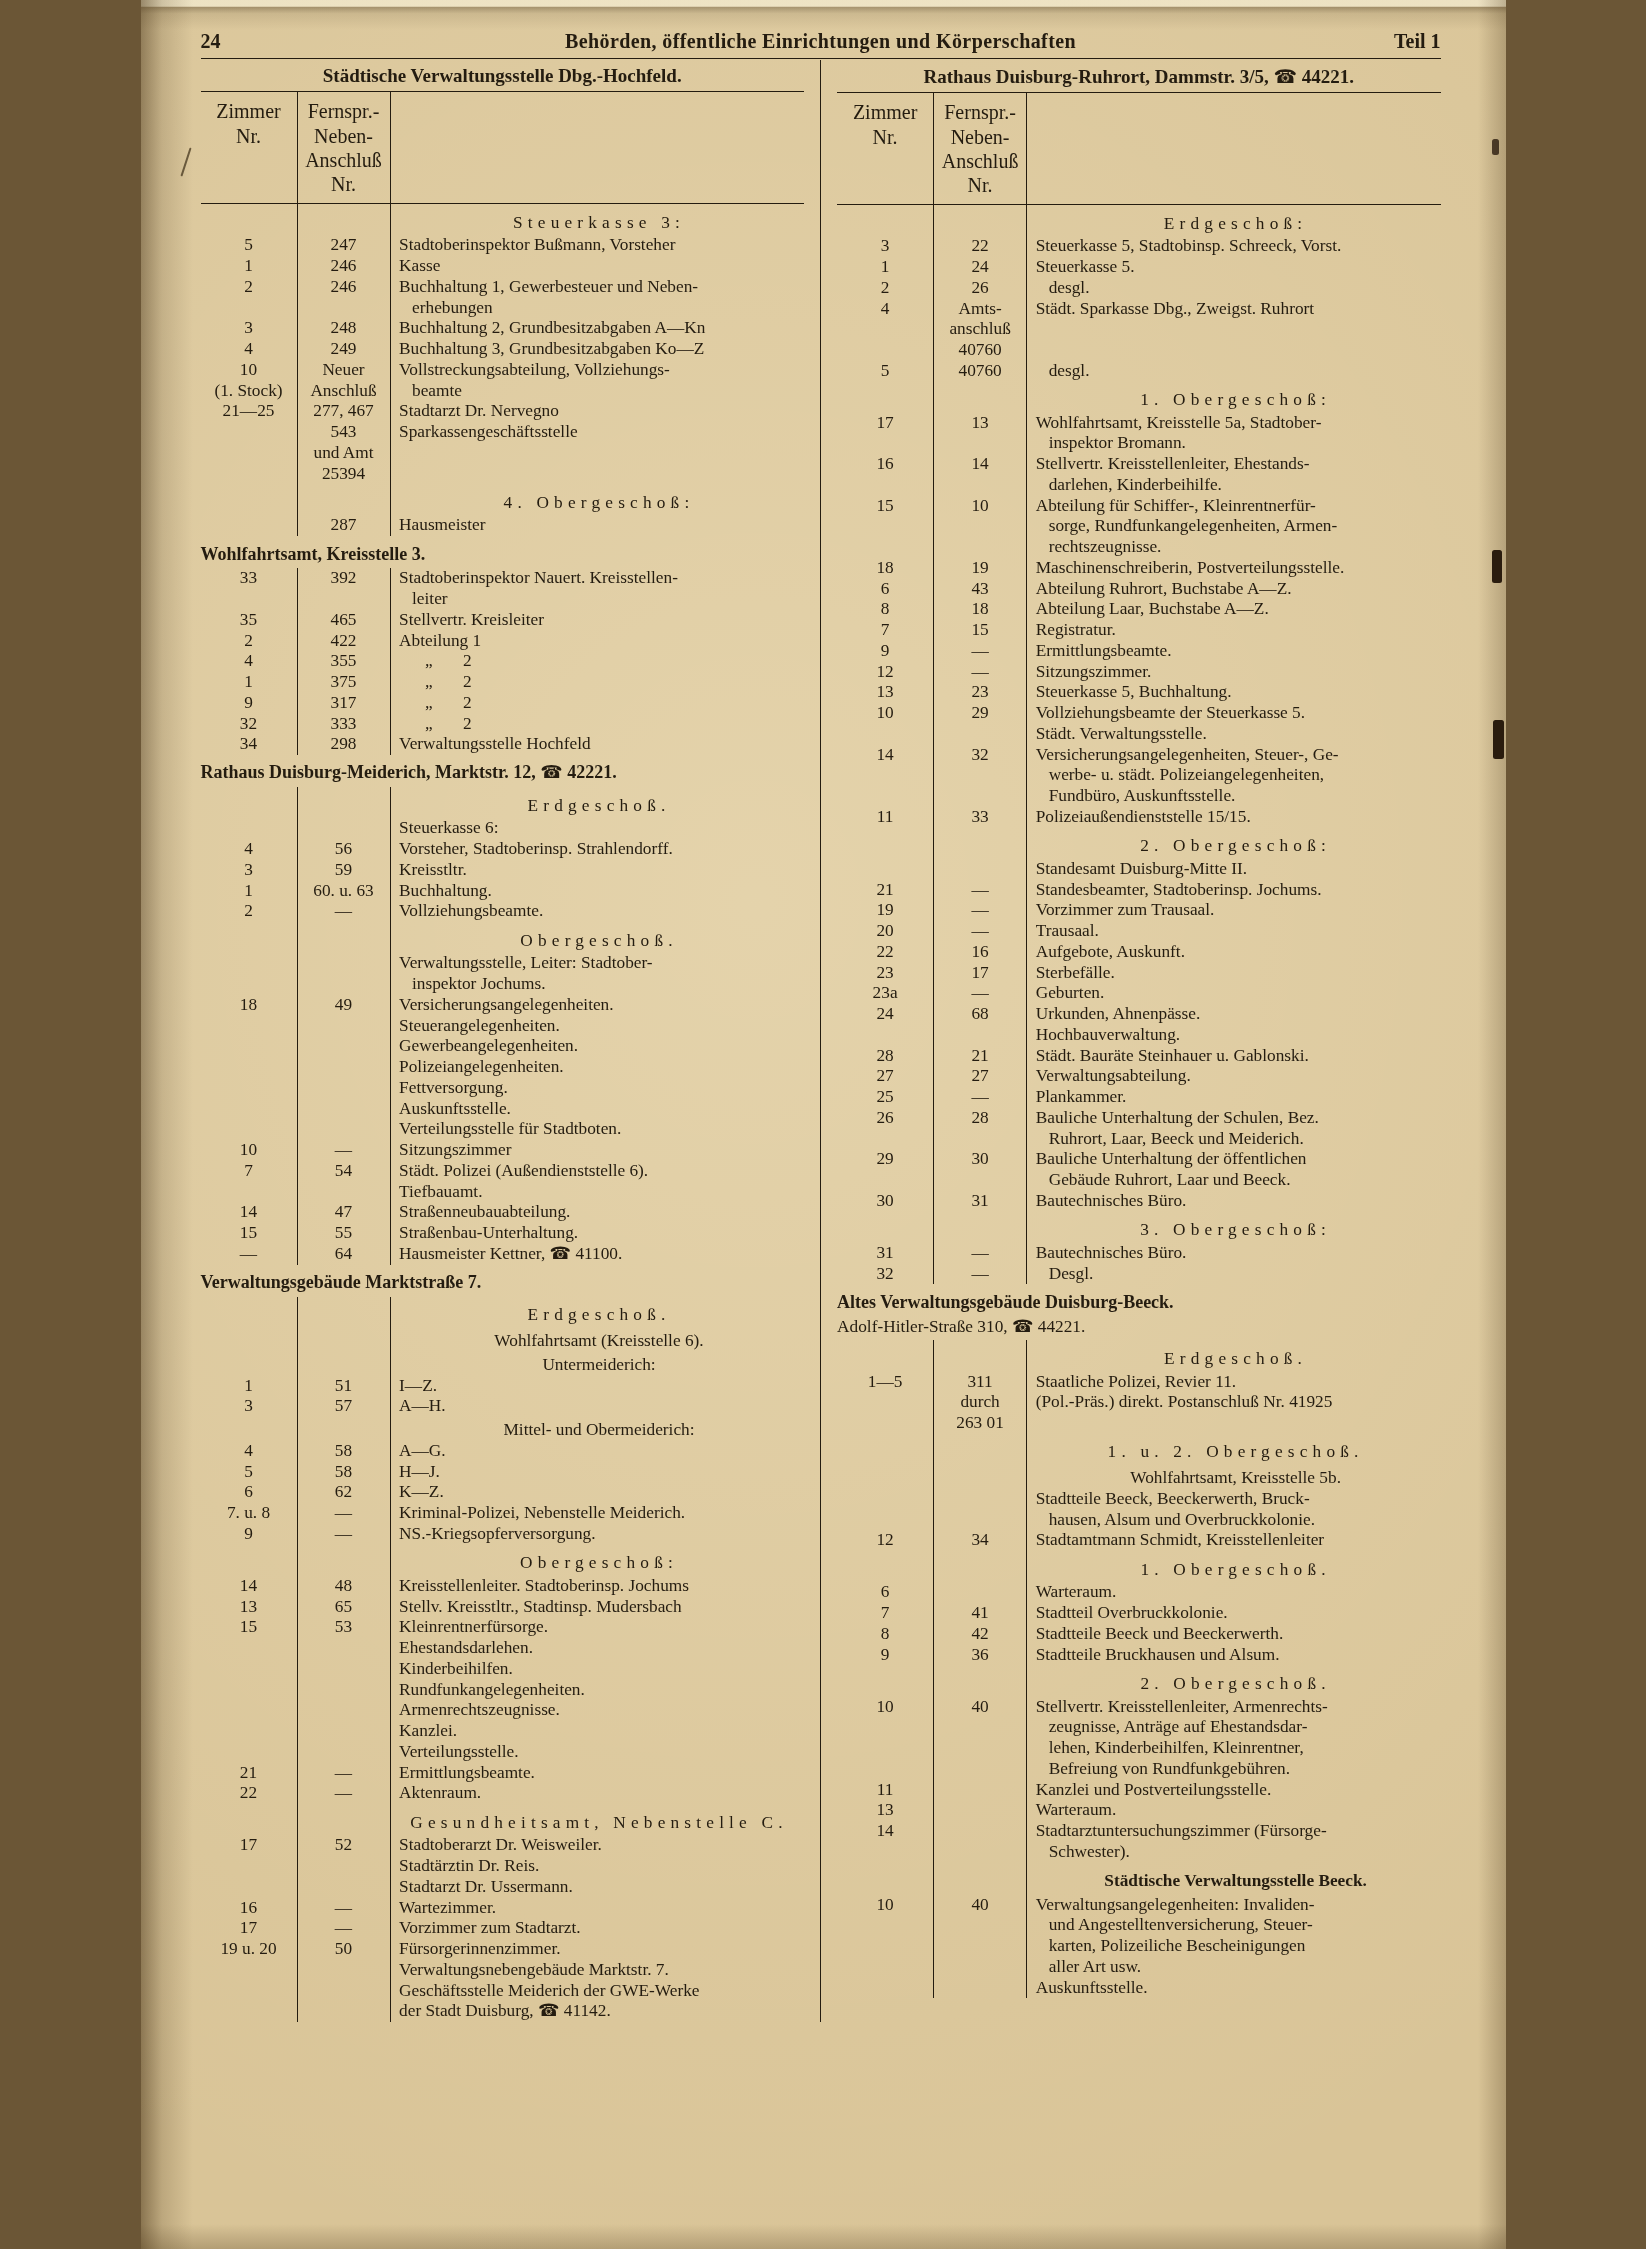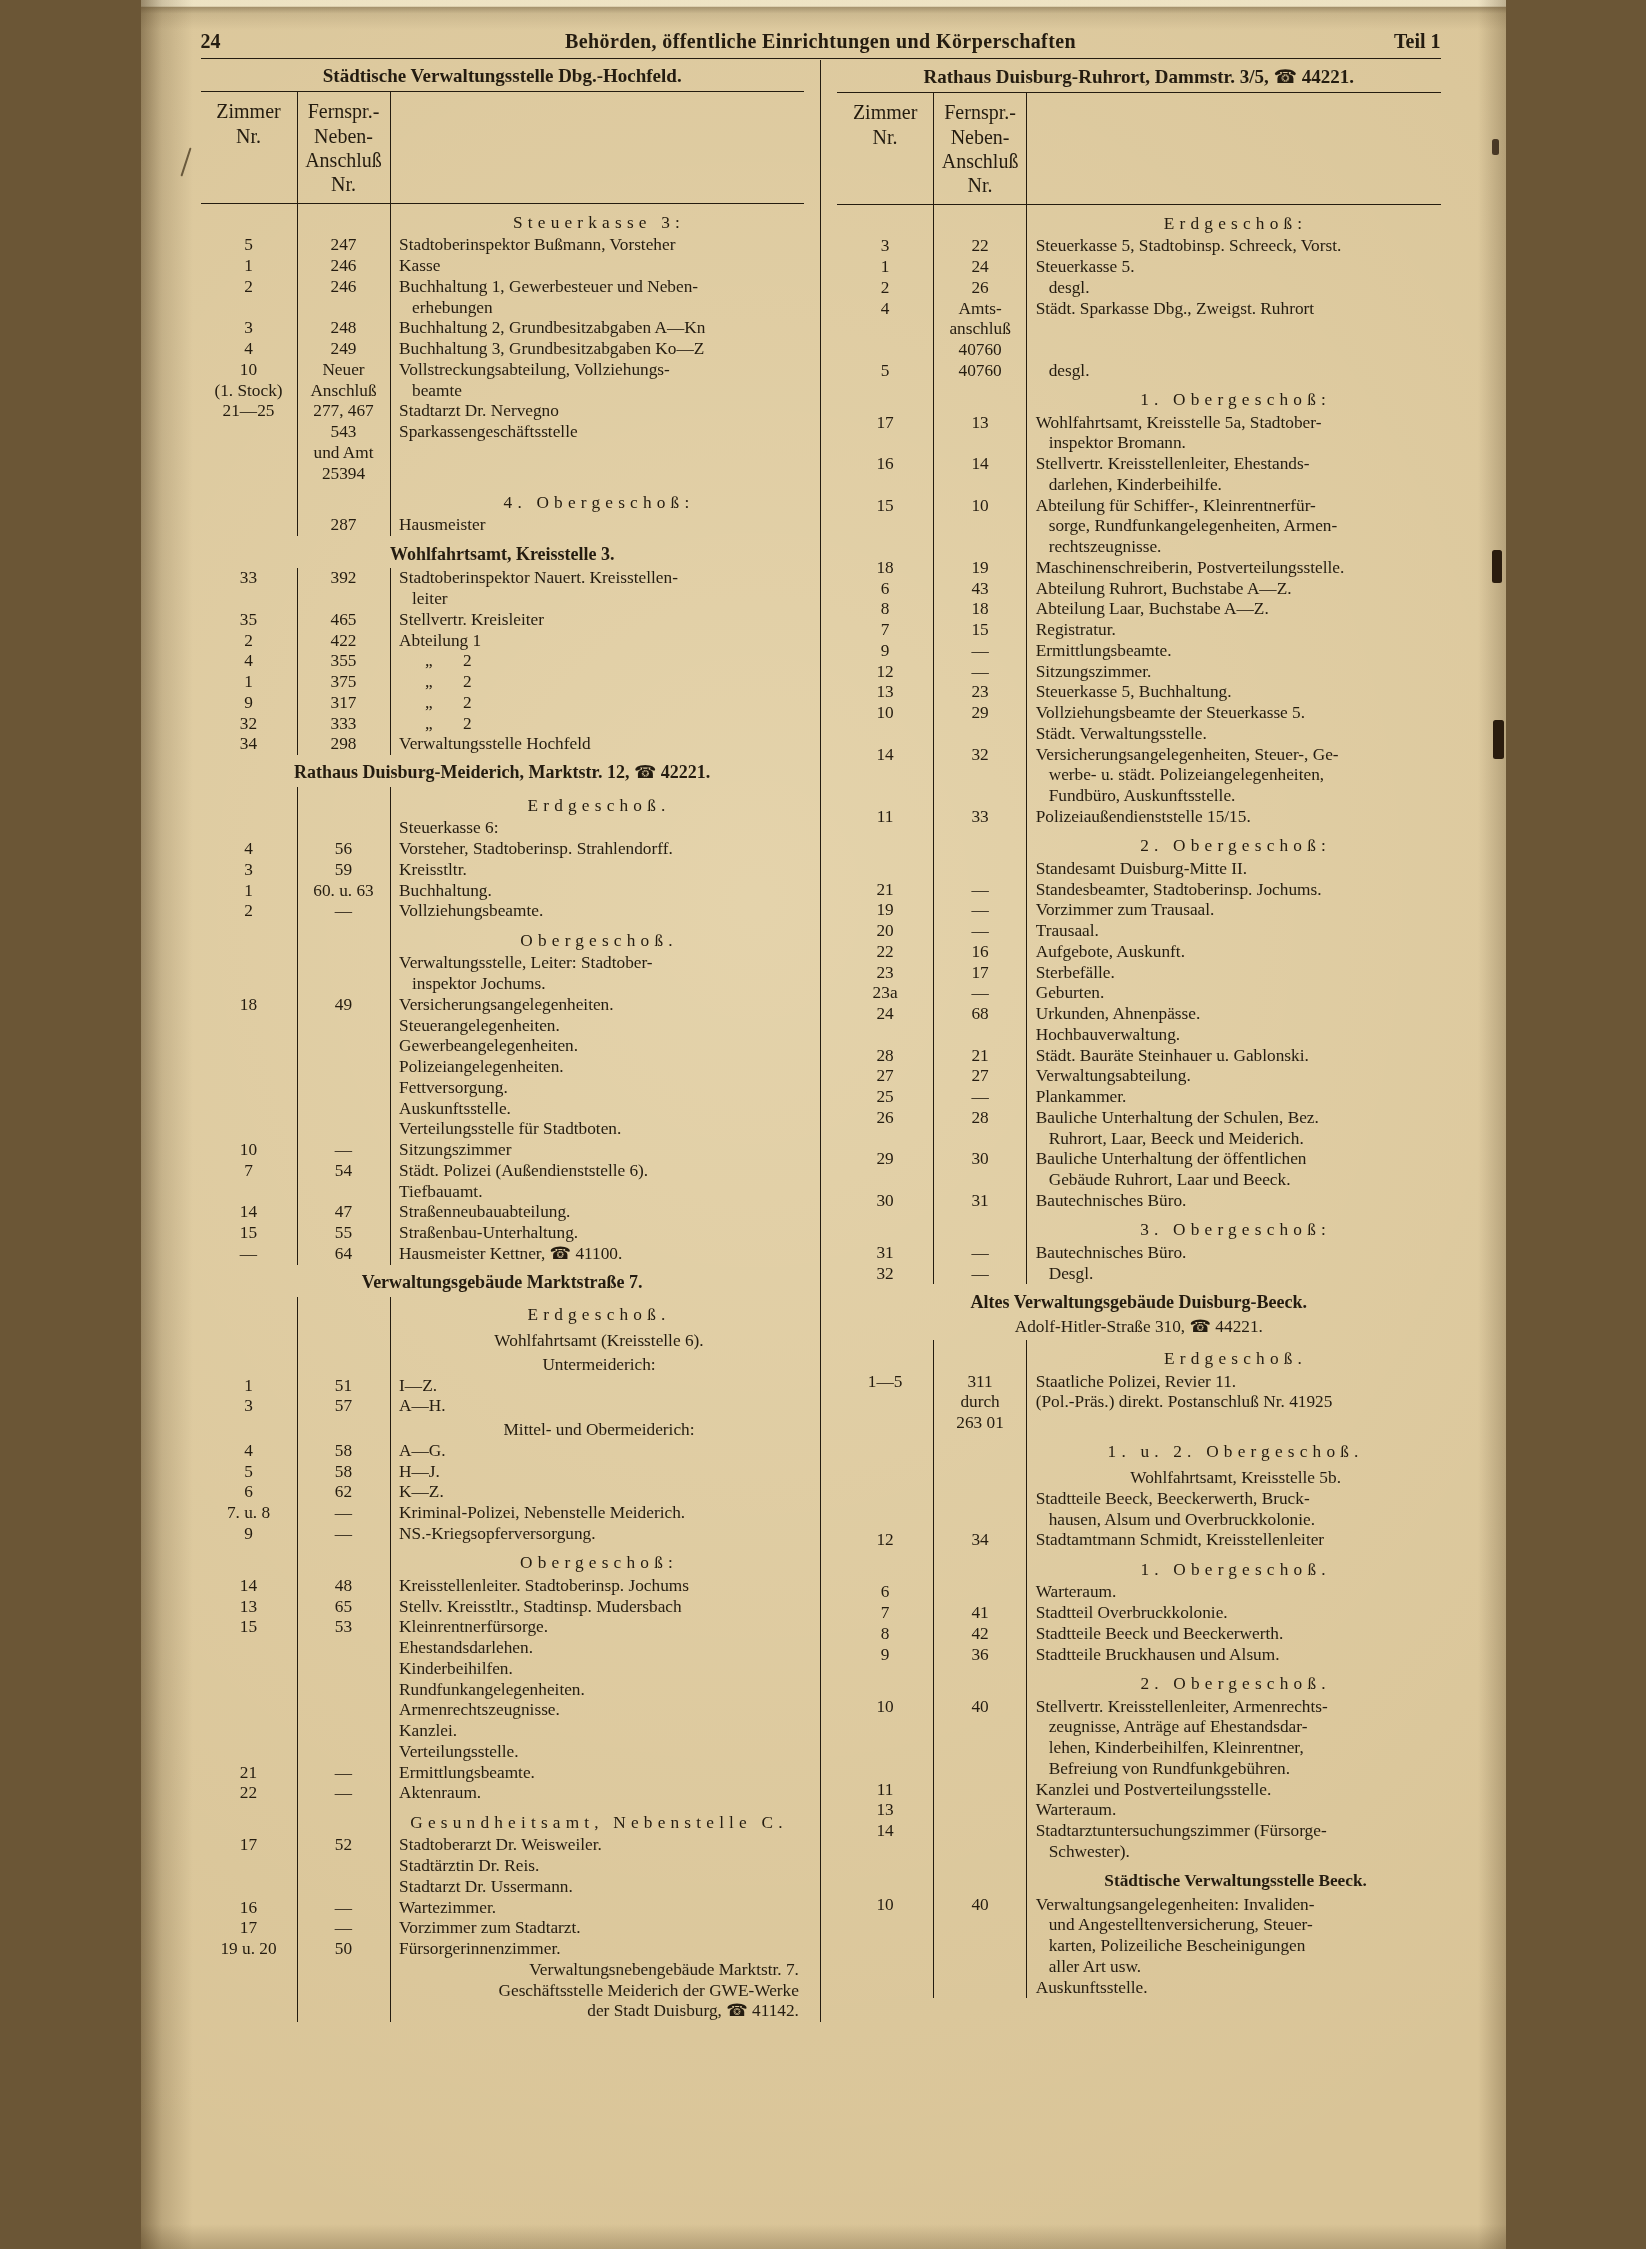--- a/index.html
+++ b/index.html
@@ -46,23 +46,23 @@
   .cz { flex: 0 0 96px; text-align: center; white-space: pre-wrap; padding: 0 2.5px; }
   .cf { flex: 0 0 93px; text-align: center; white-space: pre-wrap; padding: 0 2.5px; border-left: 1.2px solid #241c10; }
   .ct { flex: 1; min-width: 0; white-space: pre-wrap; padding: 0 5px 0 8.6px; border-left: 1.2px solid #241c10; }
 
   .thead { border-bottom: 1.2px solid #241c10; }
   .thead .cz, .thead .cf, .thead .ct { font-size: 20px; line-height: 1.22; padding-top: 7.4px; padding-bottom: 6.2px; }
 
   .row-hs  .ct { text-align: center; letter-spacing: .30em; padding-top: 8.6px; padding-bottom: 1.9px; }
   .row-hc  .ct { text-align: center; padding-top: 3.1px; }
   .row-hcb .ct { text-align: center; font-weight: bold; padding-top: 8.6px; padding-bottom: 2.5px; }
-  .row-c   .ct { text-align: right; }
-
-  .fullrow { text-align: center; padding: 7.4px 0 3.1px; }
+  .row-c   .ct { text-align: left; }
+
+  .fullrow { padding: 7.4px 0 3.1px; }
   .hb { font-weight: bold; font-size: 18px; }
   .hf { font-size: 17.3px; padding-top: 0; }
 
   .mark { position: absolute; background: #2a1c0e; border-radius: 2.5px; }
   .mark-1 { right: 3.7px;  top: 550px;  width: 10px; height: 33px; }
   .mark-2 { right: 1.2px;  top: 720px; width: 11px; height: 39px; }
   .mark-3 { right: 6.2px; top: 139px;  width: 7.4px; height: 16px; opacity: .8; }
   .mark-slash { left: 44px; top: 147px; width: 1.9px; height: 30px; background: #3a2c16;
                 transform: rotate(18deg); border-radius: 1.2px; opacity: .7; }
 </style>

